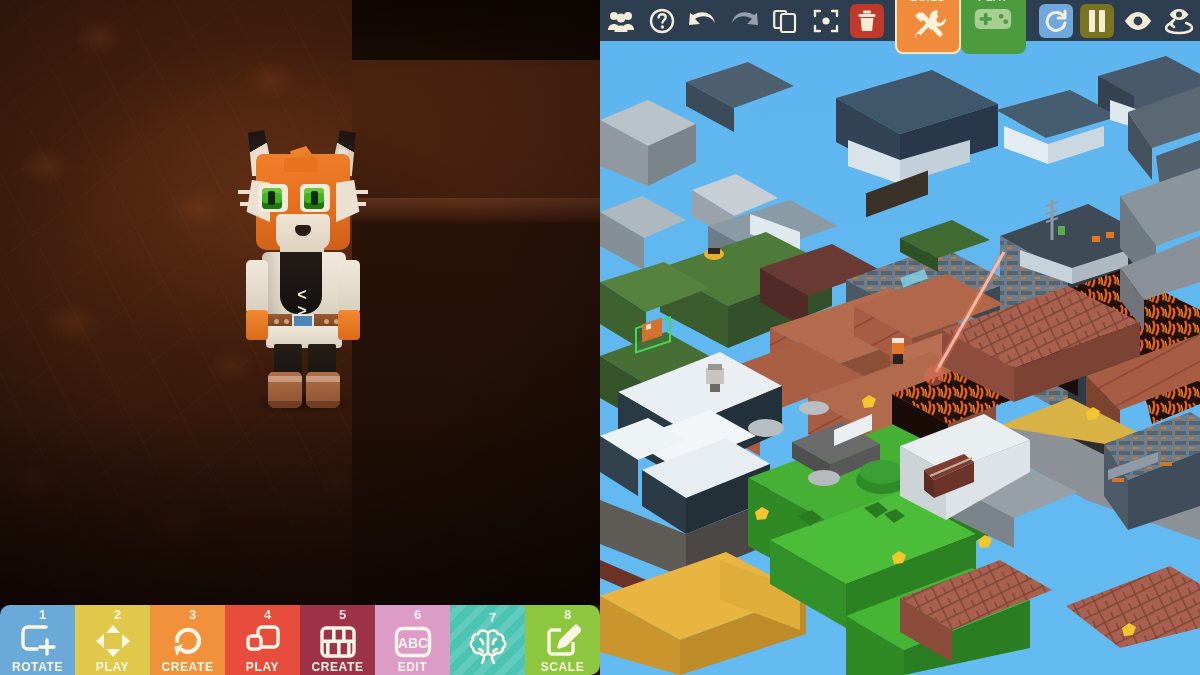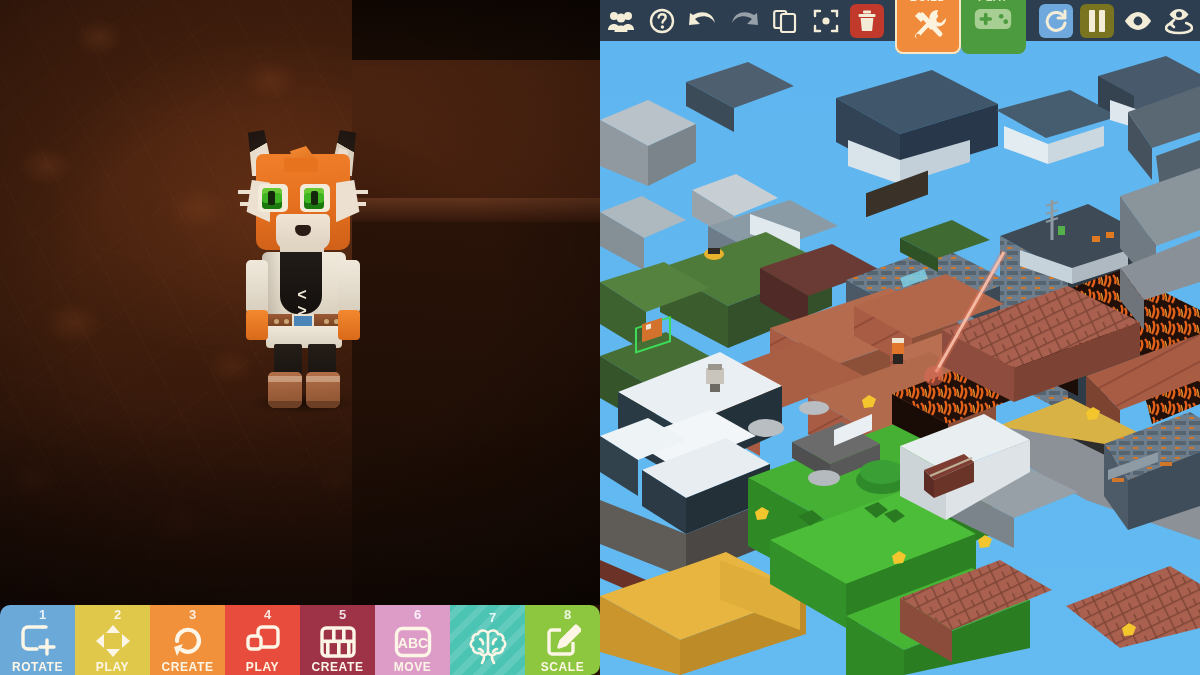--- a/index.html
+++ b/index.html
@@ -741,21 +741,21 @@
     </div>
 
     <div class="tool" style="background:#dd9bc8">
       <span class="num">6</span>
       <span class="t-ico">
         <svg width="38" height="32" viewBox="0 0 38 32">
           <rect x="2.5" y="2.5" width="33" height="27" rx="6" fill="none" stroke="#fdf6e6" stroke-width="3.4"></rect>
           <text x="19" y="22" text-anchor="middle" font-family="Liberation Sans, sans-serif" font-size="14" font-weight="700" fill="#fdf6e6">ABC</text>
         </svg>
       </span>
-      <span class="t-label">MOVE</span>
+      <span class="t-label">EDIT</span>
     </div>
 
     <div class="tool stripes" style="background:#4cc4b4">
       <span class="num">7</span>
       <span class="t-ico" style="height:46px;align-items:center">
         <svg width="42" height="38" viewBox="0 0 42 38" fill="none" stroke="#fdf6e6" stroke-width="2.6" stroke-linecap="round">
           <path d="M21 6c-3-4-9-3-10 1-4 0-6 3-5 6-3 2-3 6 0 8 0 4 4 6 7 5 2 3 7 3 8-1"></path>
           <path d="M21 6c3-4 9-3 10 1 4 0 6 3 5 6 3 2 3 6 0 8 0 4-4 6-7 5-2 3-7 3-8-1"></path>
           <path d="M21 7v18"></path>
           <path d="M13 12c2 1 3 3 3 5M29 12c-2 1-3 3-3 5M12 22c2 0 3 1 4 3M30 22c-2 0-3 1-4 3"></path>

